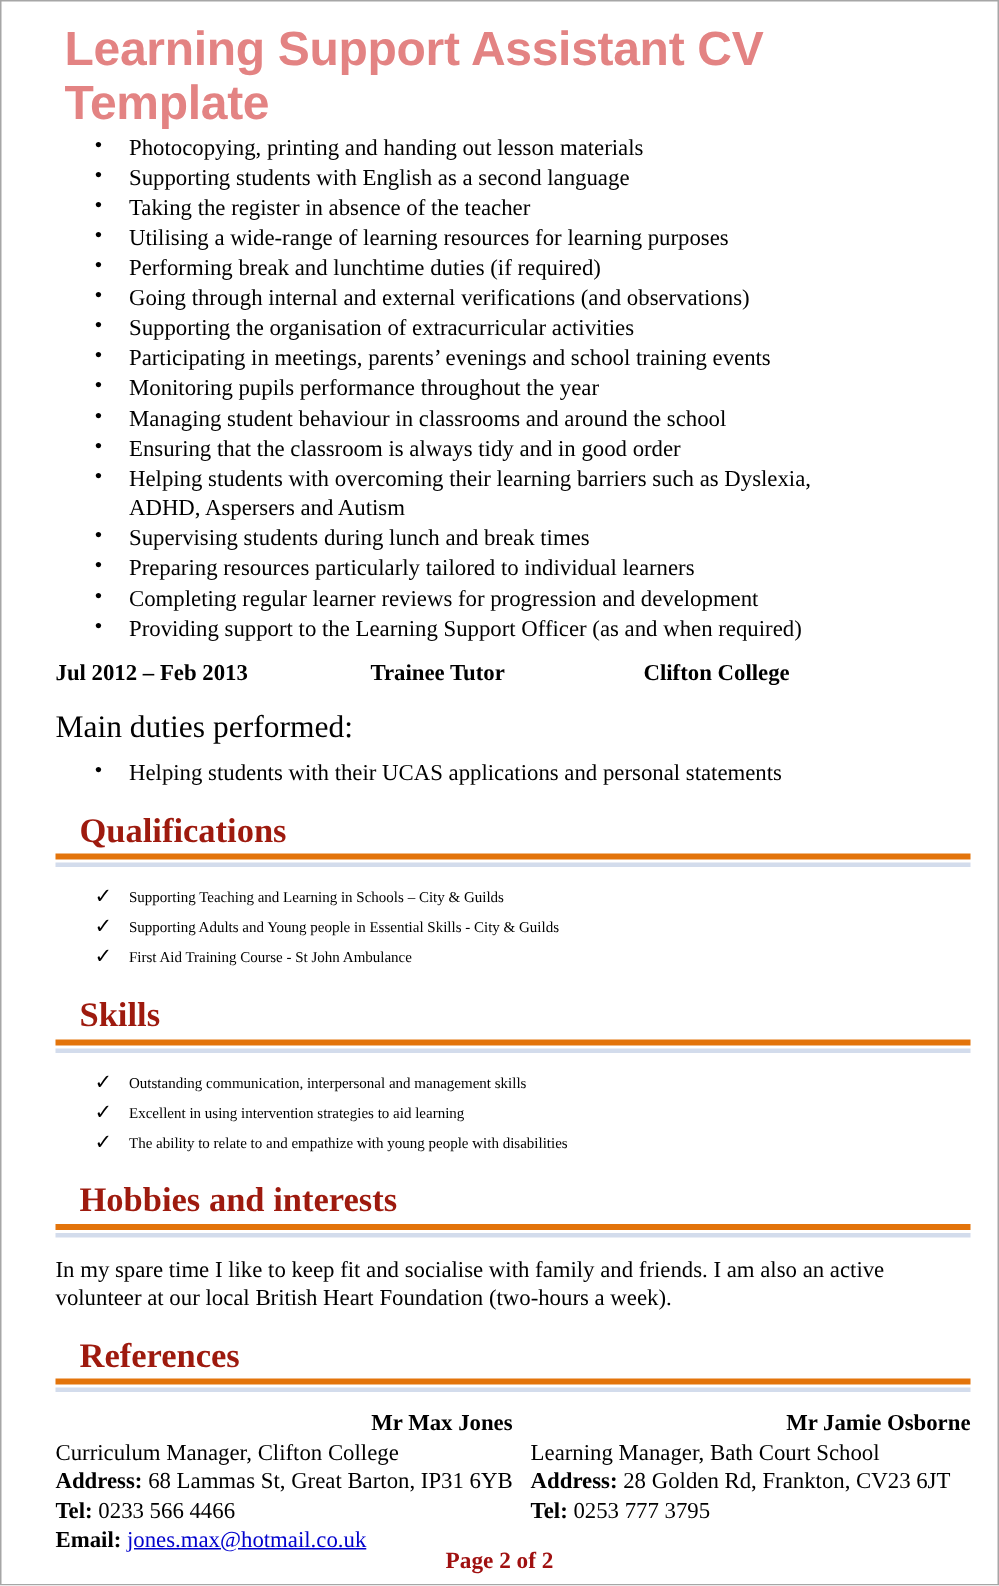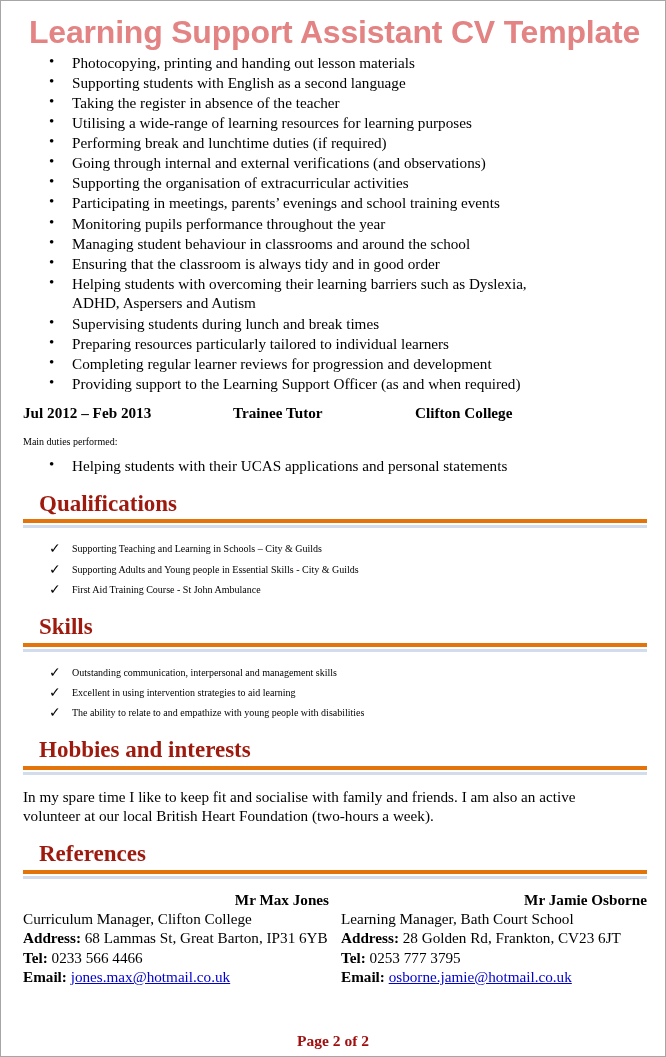--- a/index.html
+++ b/index.html
@@ -14,21 +14,21 @@
   .page {
     position: relative;
     width: 666px;
     height: 1057px;
     box-sizing: border-box;
     background: #ffffff;
     border: 1px solid #a6a6a6;
     overflow: hidden;
   }
   .content {
-    padding: 8px 18px 0 18px;
+    padding: 8px 18px 0 32px;
   }
 
   
   .cv-title {
     font-family: "Liberation Sans", "DejaVu Sans", sans-serif;
     font-weight: bold;
     font-size: 32px;
     line-height: 1.12;
     color: #E38383;
     letter-spacing: -0.2px;
@@ -79,21 +79,21 @@
     font-weight: bold;
     font-size: 15.2px;
     margin: 11px 0 0 0;
     padding-left: 4px;
   }
   .job-row .job-dates { width: 210px; flex: 0 0 210px; }
   .job-row .job-title { width: 182px; flex: 0 0 182px; }
   .job-row .job-org   { flex: 1 1 auto; }
 
   .main-duties {
-    font-size: 10px;
+    font-size: 21px;
     margin: 14px 0 9px 4px;
   }
 
   
   .section-heading {
     font-family: "Liberation Serif", "DejaVu Serif", serif;
     font-weight: bold;
     font-size: 23px;
     color: #9E1A0E;
     margin: 15px 0 2px 20px;
@@ -224,20 +224,19 @@
         <div class="ref-line">Curriculum Manager, Clifton College</div>
         <div class="ref-line"><span class="ref-label">Address:</span> <span>68 Lammas St, Great Barton, IP31 6YB</span></div>
         <div class="ref-line"><span class="ref-label">Tel:</span> <span>0233 566 4466</span></div>
         <div class="ref-line"><span class="ref-label">Email:</span> <a class="email-link" href="#">jones.max@hotmail.co.uk</a></div>
       </div>
       <div class="ref-col right">
         <div class="ref-line ref-name">Mr Jamie Osborne</div>
         <div class="ref-line">Learning Manager, Bath Court School</div>
         <div class="ref-line"><span class="ref-label">Address:</span> <span>28 Golden Rd, Frankton, CV23 6JT</span></div>
         <div class="ref-line"><span class="ref-label">Tel:</span> <span>0253 777 3795</span></div>
-        <div class="ref-line"><span class="ref-label">Email:</span> <a class="email-link" href="#">osborne.jamie@hotmail.co.uk</a></div>
       </div>
     </div>
 
   </div>
 
   <div class="page-footer">Page 2 of 2</div>
 </div>
 
 </body></html>

